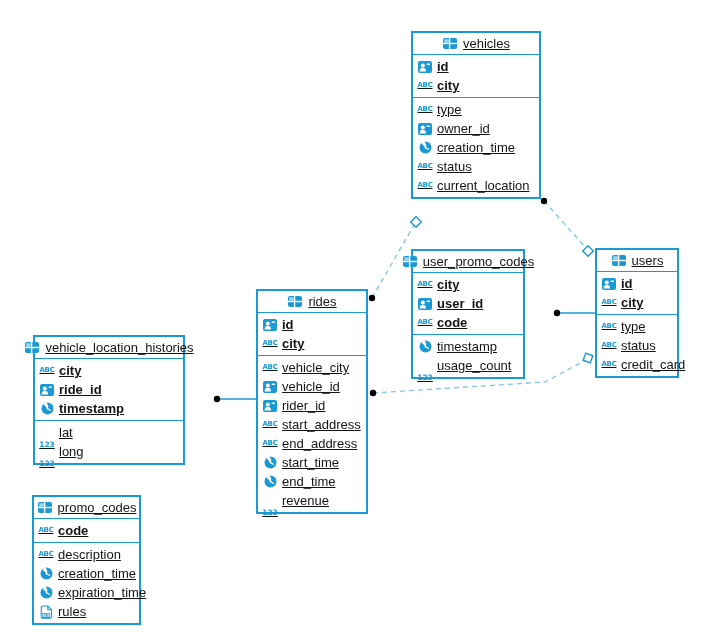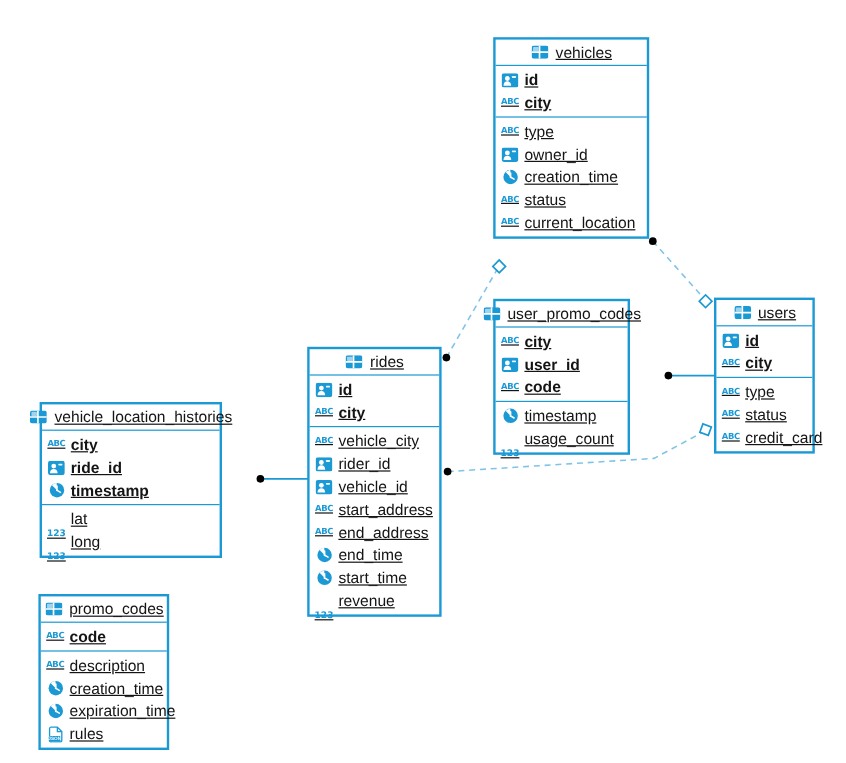--- a/index.html
+++ b/index.html
@@ -269,66 +269,66 @@
           </div>
           <div class="row">
             <span class="icon">
               <svg width="14" height="12" viewBox="0 0 14 12">
                 <rect width="14" height="12" rx="2" fill="var(--accent)"></rect>
                 <rect x="8.6" y="2.4" width="3.4" height="1.5" rx="0.4" fill="#eaf6fd"></rect>
                 <circle cx="4.8" cy="4.4" r="2" fill="#fff"></circle>
                 <path d="M1.6 10.4 C1.6 7.9 3 6.8 4.8 6.8 C6.6 6.8 8 7.9 8 10.4 Z" fill="#fff"></path>
               </svg>
             </span>
+            <span class="cname">vehicle_id</span>
+          </div>
+          <div class="row">
+            <span class="icon">
+              <svg width="14" height="12" viewBox="0 0 14 12">
+                <rect width="14" height="12" rx="2" fill="var(--accent)"></rect>
+                <rect x="8.6" y="2.4" width="3.4" height="1.5" rx="0.4" fill="#eaf6fd"></rect>
+                <circle cx="4.8" cy="4.4" r="2" fill="#fff"></circle>
+                <path d="M1.6 10.4 C1.6 7.9 3 6.8 4.8 6.8 C6.6 6.8 8 7.9 8 10.4 Z" fill="#fff"></path>
+              </svg>
+            </span>
             <span class="cname">rider_id</span>
           </div>
           <div class="row">
             <span class="icon">
-              <svg width="14" height="12" viewBox="0 0 14 12">
-                <rect width="14" height="12" rx="2" fill="var(--accent)"></rect>
-                <rect x="8.6" y="2.4" width="3.4" height="1.5" rx="0.4" fill="#eaf6fd"></rect>
-                <circle cx="4.8" cy="4.4" r="2" fill="#fff"></circle>
-                <path d="M1.6 10.4 C1.6 7.9 3 6.8 4.8 6.8 C6.6 6.8 8 7.9 8 10.4 Z" fill="#fff"></path>
-              </svg>
-            </span>
-            <span class="cname">vehicle_id</span>
-          </div>
-          <div class="row">
-            <span class="icon">
               <span class="txt-icon">ABC</span>
             </span>
             <span class="cname">start_address</span>
           </div>
           <div class="row">
             <span class="icon">
               <span class="txt-icon">ABC</span>
             </span>
             <span class="cname">end_address</span>
           </div>
           <div class="row">
             <span class="icon">
               <svg width="13" height="13" viewBox="0 0 13 13">
                 <circle cx="6.5" cy="6.5" r="6" fill="var(--accent)"></circle>
                 <path d="M6.5 6.5 L2.3 2.3 A5.9 5.9 0 0 1 6.2 0.55 Z" fill="#fff"></path>
                 <line x1="6.5" y1="6.8" x2="6.5" y2="3.1" stroke="#fff" stroke-width="1.3" stroke-linecap="round"></line>
                 <line x1="6.3" y1="6.5" x2="9.4" y2="8.3" stroke="#fff" stroke-width="1.3" stroke-linecap="round"></line>
               </svg>
             </span>
+            <span class="cname">start_time</span>
+          </div>
+          <div class="row">
+            <span class="icon">
+              <svg width="13" height="13" viewBox="0 0 13 13">
+                <circle cx="6.5" cy="6.5" r="6" fill="var(--accent)"></circle>
+                <path d="M6.5 6.5 L2.3 2.3 A5.9 5.9 0 0 1 6.2 0.55 Z" fill="#fff"></path>
+                <line x1="6.5" y1="6.8" x2="6.5" y2="3.1" stroke="#fff" stroke-width="1.3" stroke-linecap="round"></line>
+                <line x1="6.3" y1="6.5" x2="9.4" y2="8.3" stroke="#fff" stroke-width="1.3" stroke-linecap="round"></line>
+              </svg>
+            </span>
             <span class="cname">end_time</span>
-          </div>
-          <div class="row">
-            <span class="icon">
-              <svg width="13" height="13" viewBox="0 0 13 13">
-                <circle cx="6.5" cy="6.5" r="6" fill="var(--accent)"></circle>
-                <path d="M6.5 6.5 L2.3 2.3 A5.9 5.9 0 0 1 6.2 0.55 Z" fill="#fff"></path>
-                <line x1="6.5" y1="6.8" x2="6.5" y2="3.1" stroke="#fff" stroke-width="1.3" stroke-linecap="round"></line>
-                <line x1="6.3" y1="6.5" x2="9.4" y2="8.3" stroke="#fff" stroke-width="1.3" stroke-linecap="round"></line>
-              </svg>
-            </span>
-            <span class="cname">start_time</span>
           </div>
           <div class="row">
             <span class="icon">
               <span class="txt-icon num">123</span>
             </span>
             <span class="cname">revenue</span>
           </div>
         </div>
       </div>
       <div class="table" style="left: 33px; top: 335px; width: 152px;">

